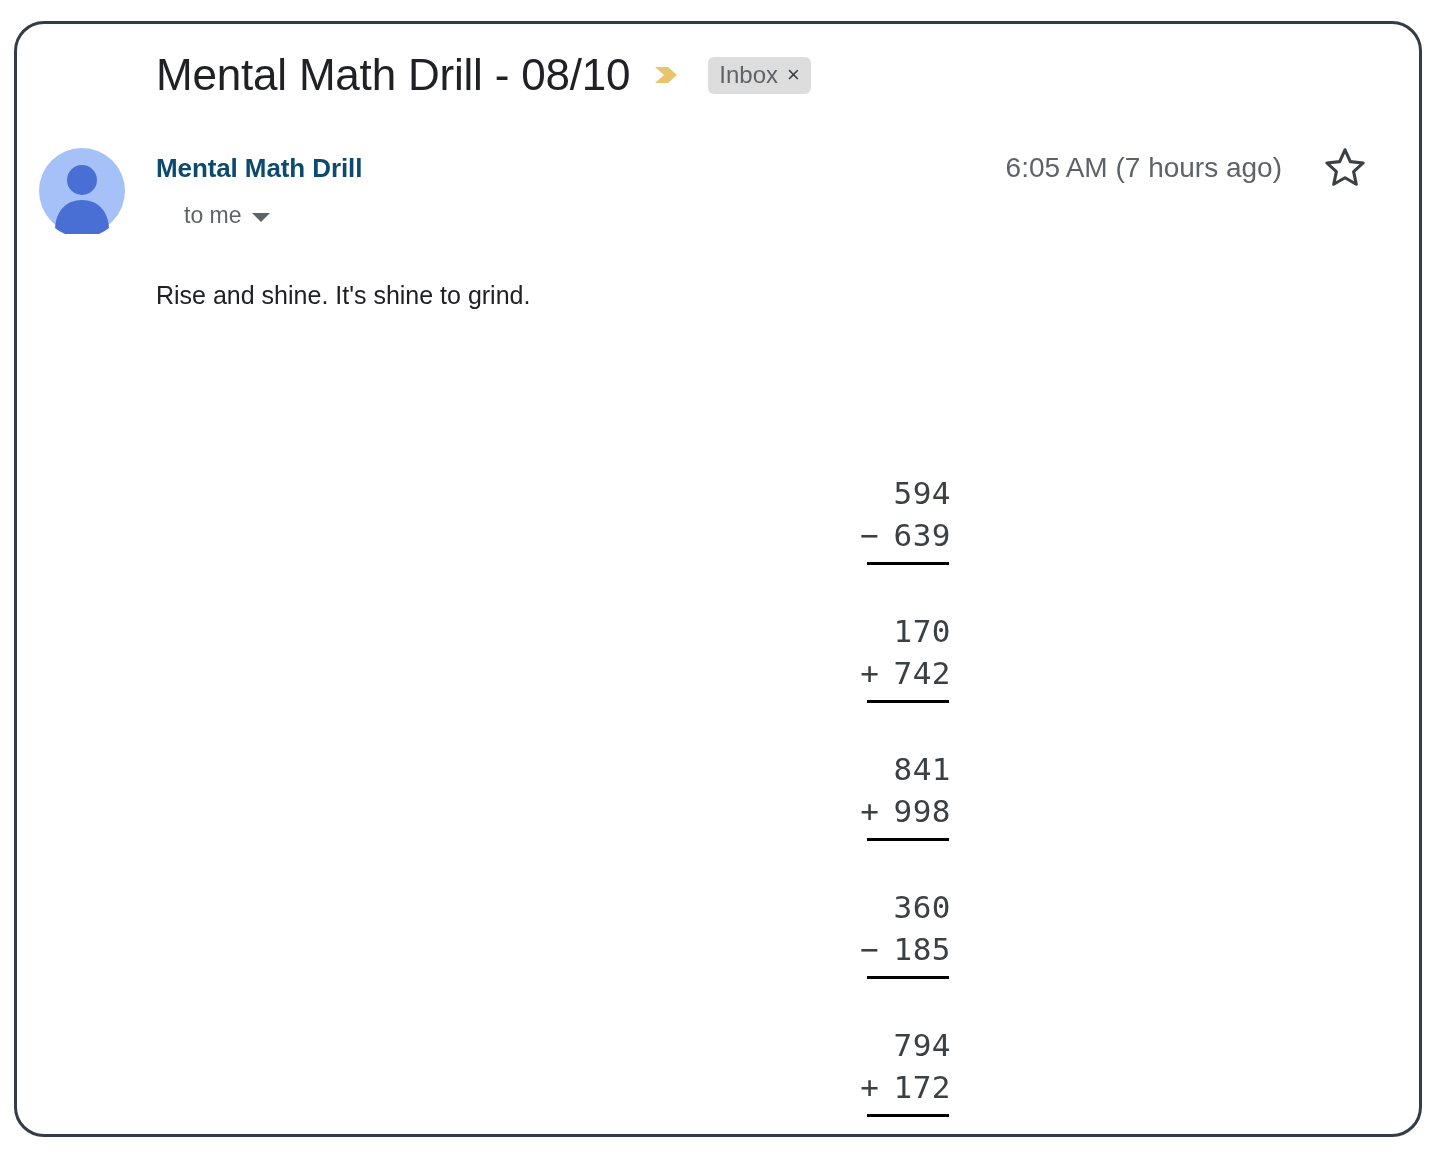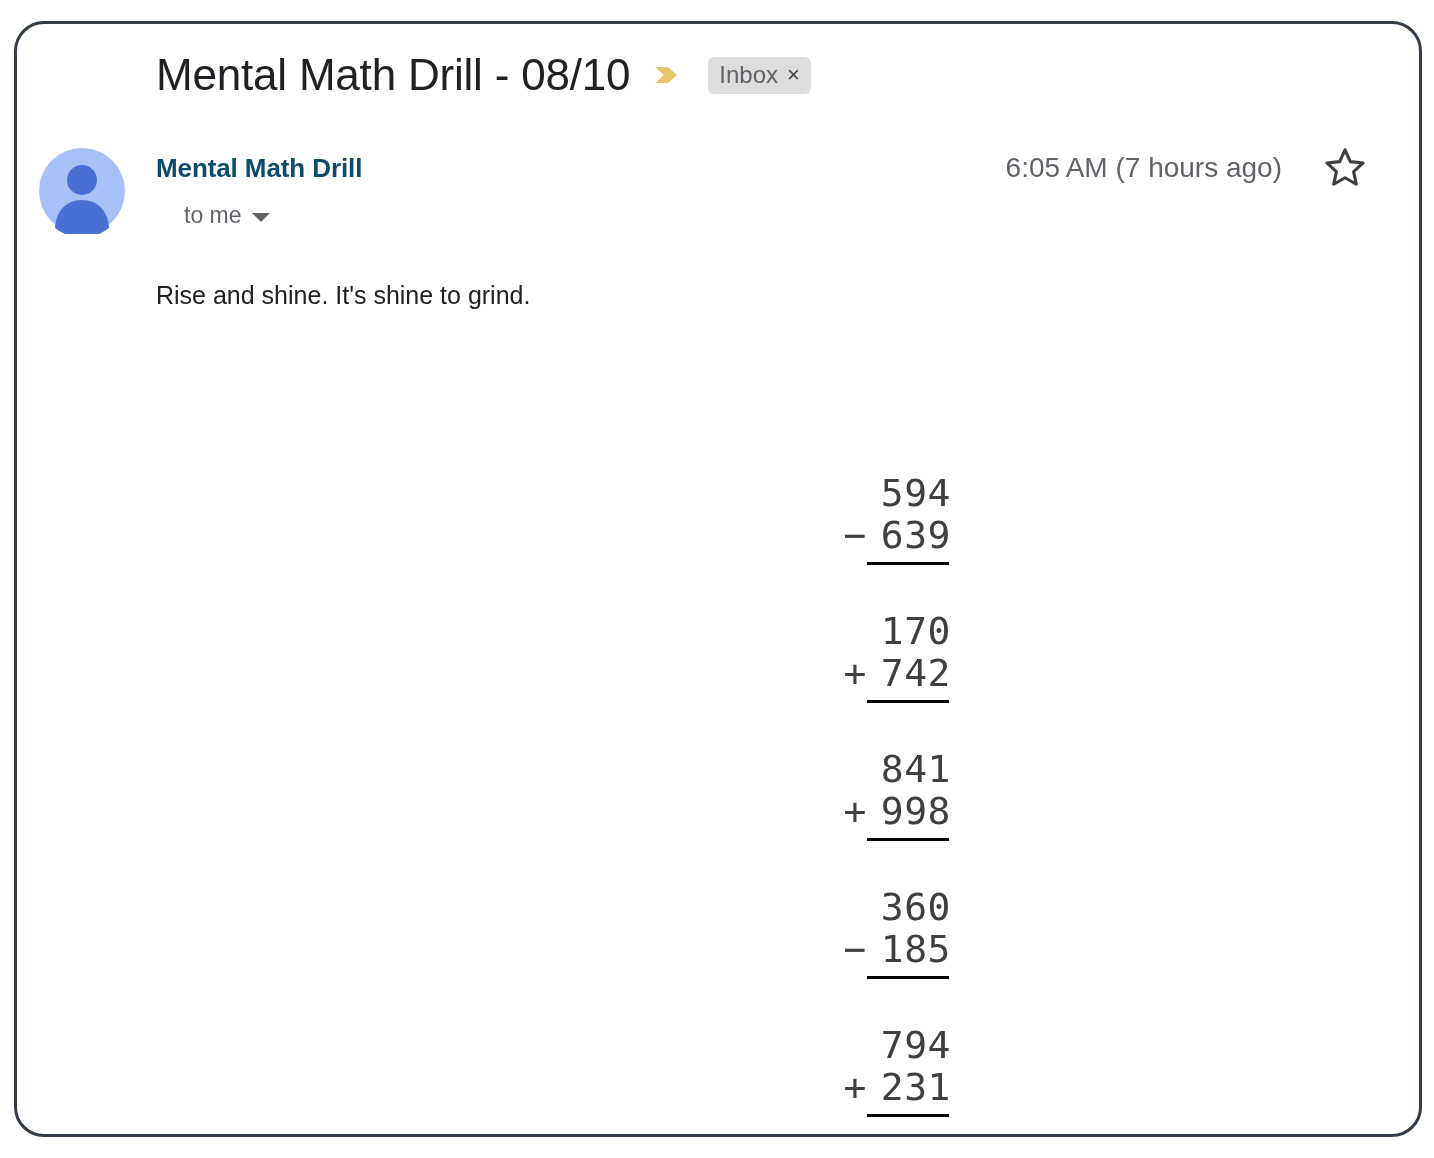--- a/index.html
+++ b/index.html
@@ -168,21 +168,21 @@
     width: 100%;
     height: 138px;
     position: relative;
   }
   .problem-inner {
     position: absolute;
     left: 836px;
     top: 0;
     width: 98px;
     font-family: "DejaVu Sans Mono", "Liberation Mono", monospace;
-    font-size: 38px;
+    font-size: 31px;
     color: #3c4043;
   }
   .prob-line {
     display: flex;
     justify-content: flex-end;
     line-height: 42px;
     white-space: pre;
     letter-spacing: 0.5px;
   }
   .prob-line .op {
@@ -260,19 +260,19 @@
       <div class="problem">
         <div class="problem-inner">
           <div class="prob-line">360</div>
           <div class="prob-line"><span class="op">−</span><span>185</span></div>
           <div class="prob-rule"></div>
         </div>
       </div>
       <div class="problem">
         <div class="problem-inner">
           <div class="prob-line">794</div>
-          <div class="prob-line"><span class="op">+</span><span>231</span></div>
+          <div class="prob-line"><span class="op">+</span><span>172</span></div>
           <div class="prob-rule"></div>
         </div>
       </div>
     </div>
 
 </div>
 
 </body></html>

